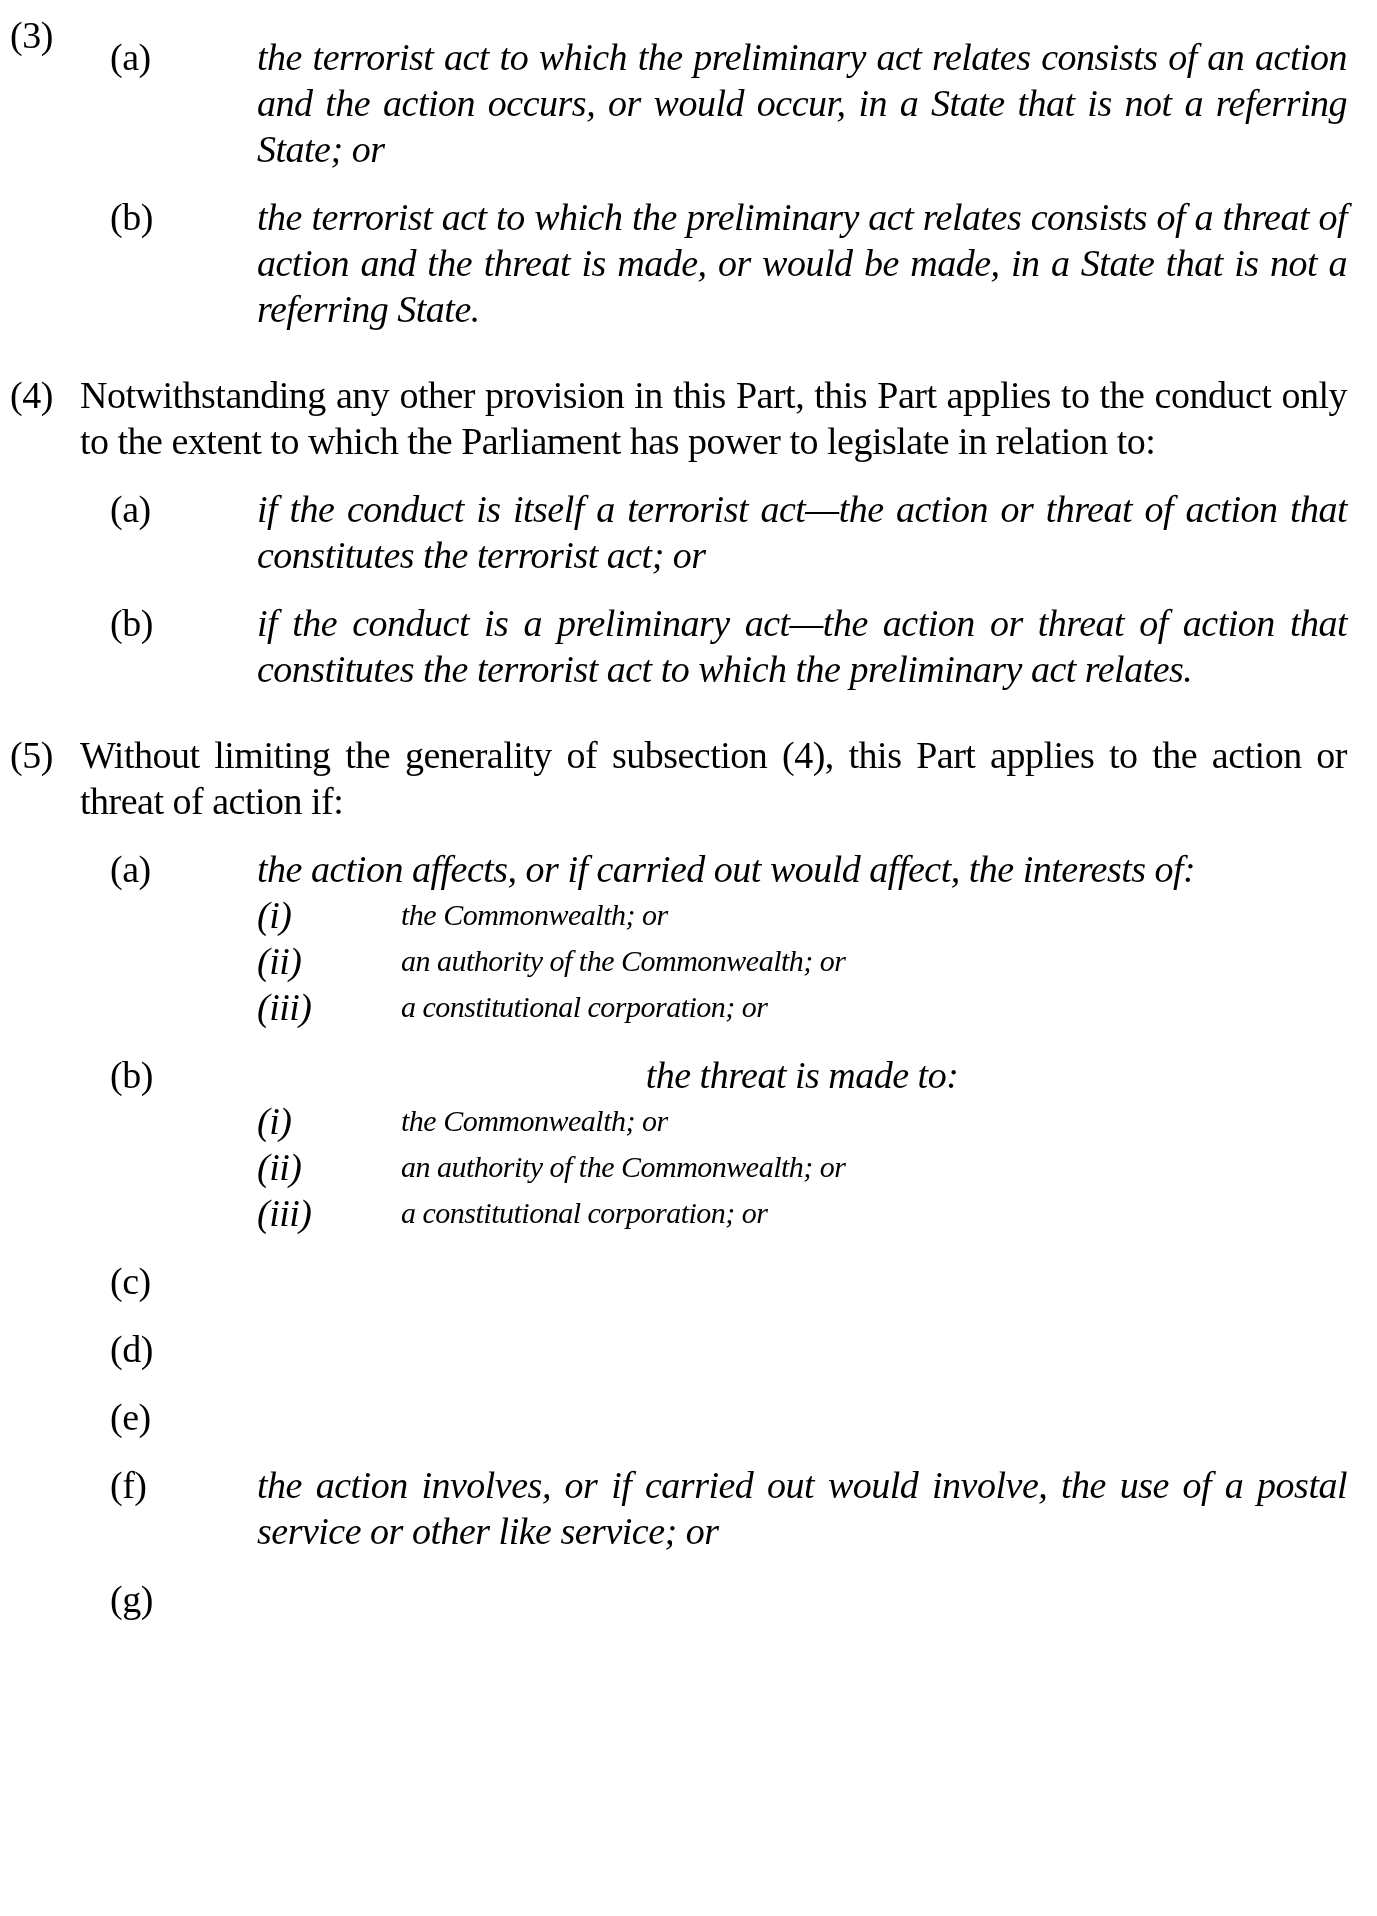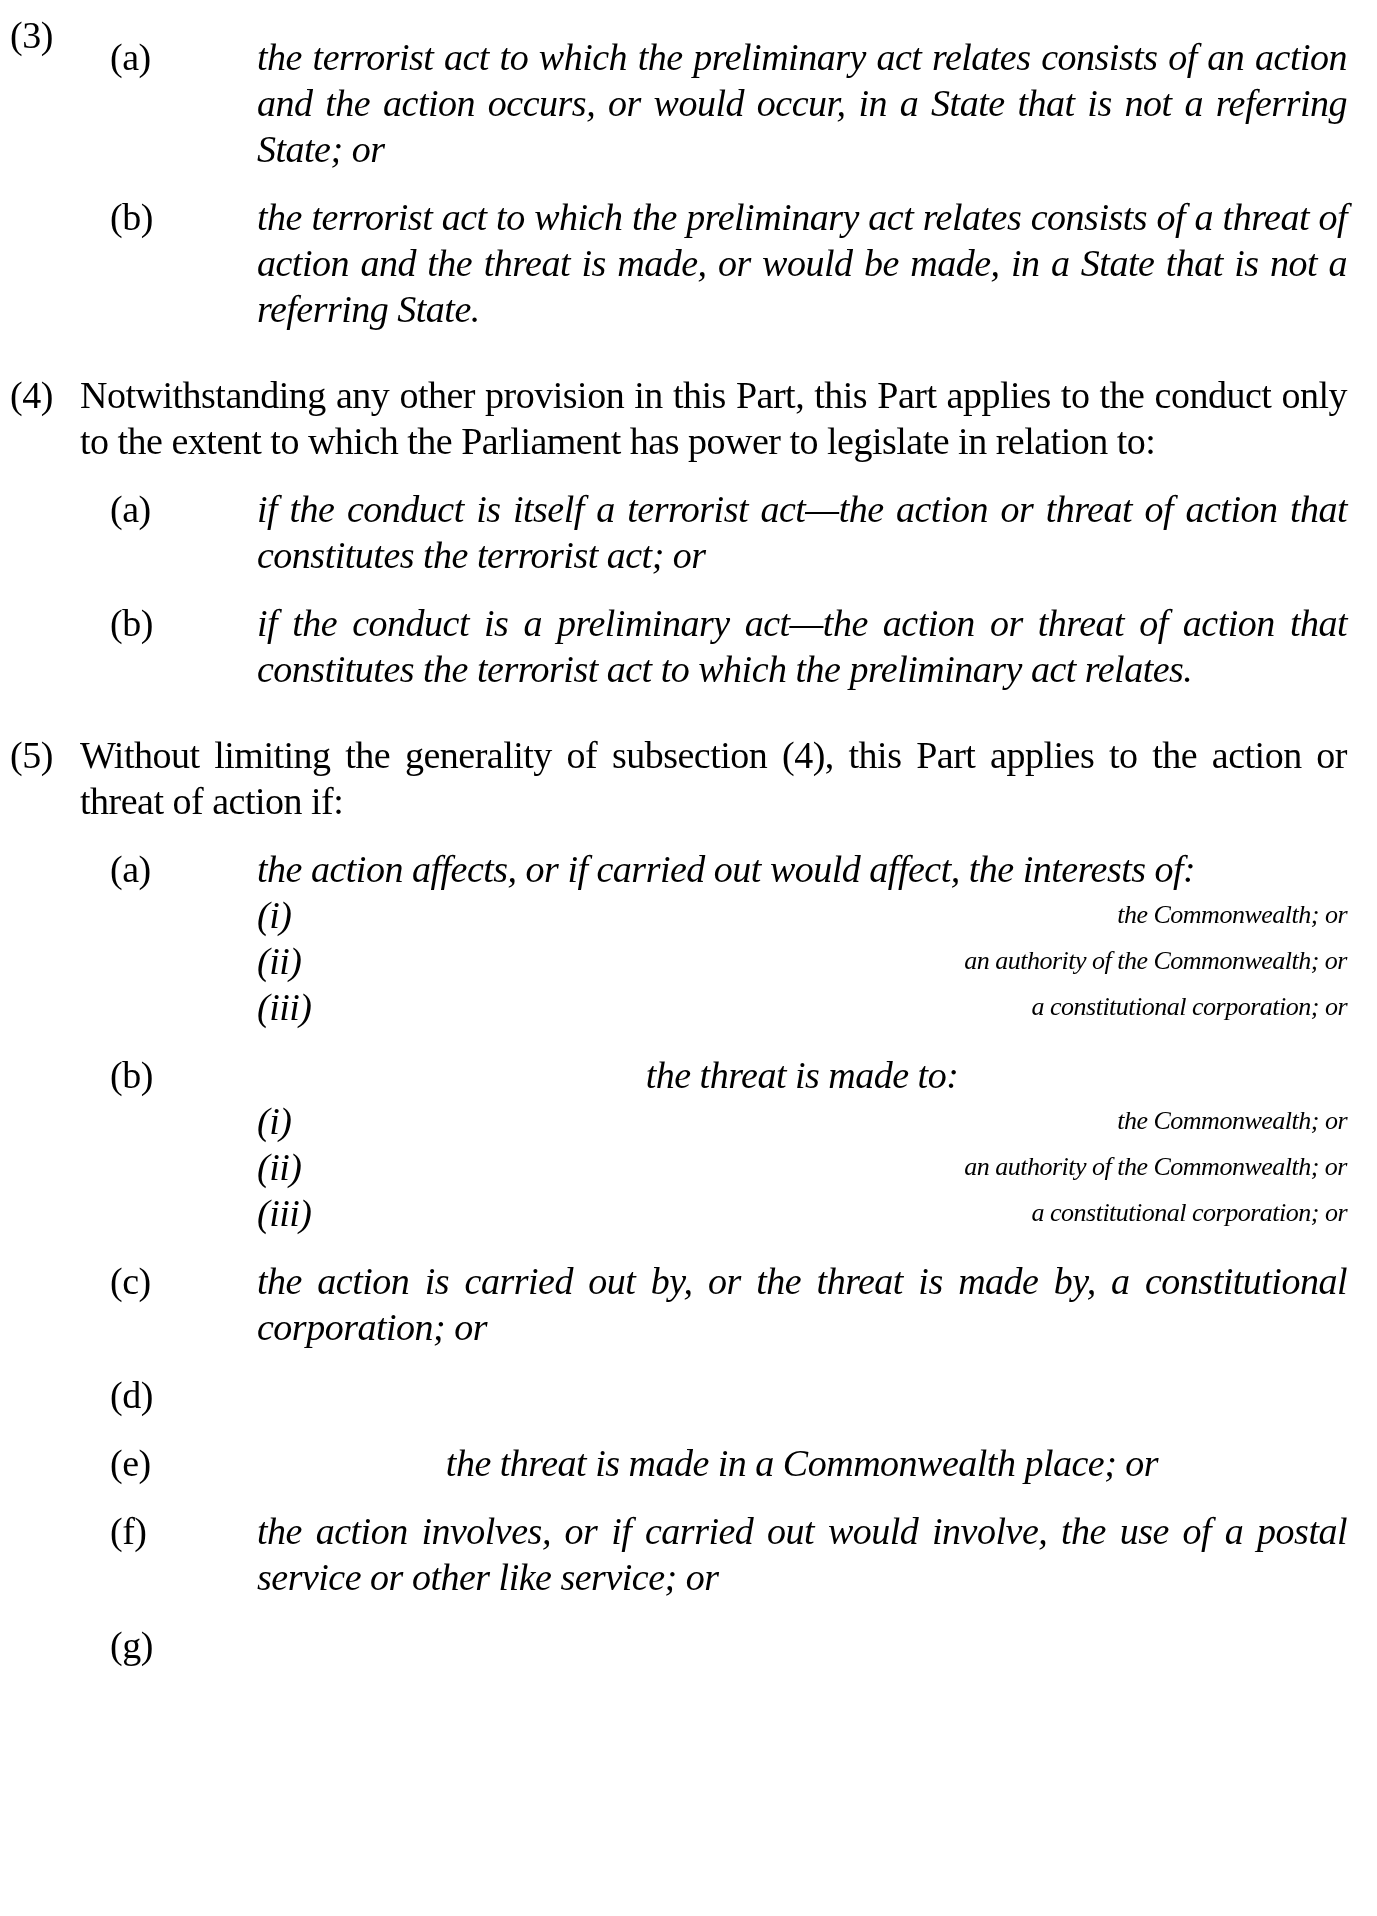--- a/index.html
+++ b/index.html
@@ -51,24 +51,24 @@
   .subpara { display: flex; }
   .sp-numeral {
     width: 144px;
     flex: 0 0 144px;
     font-size: 38px;
     line-height: 46px;
     letter-spacing: -0.5px;
   }
   .sp-text {
     flex: 1 1 auto;
-    font-size: 26px;
+    font-size: 30px;
     line-height: 46px;
     letter-spacing: -0.5px;
-    text-align: right;
+    text-align: left;
   }
 </style>
 </head>
 <body>
 
 <div class="page">
 
   <section class="subsection">
     <div class="ss-num">(3)</div>
     <div class="ss-content">
@@ -144,34 +144,28 @@
           </div>
           <div class="subpara">
             <div class="sp-numeral">(iii)</div>
             <div class="sp-text">a constitutional corporation; or</div>
           </div>
         </div>
       </div>
 
       <div class="para">
         <div class="p-letter">(c)</div>
-        <div class="p-body">
-          <p class="p-text">the action is carried out by, or the threat is made by, a constitutional corporation; or</p>
-        </div>
       </div>
 
       <div class="para">
         <div class="p-letter">(d)</div>
       </div>
 
       <div class="para">
         <div class="p-letter">(e)</div>
-        <div class="p-body">
-          <p class="p-text short">the threat is made in a Commonwealth place; or</p>
-        </div>
       </div>
 
       <div class="para">
         <div class="p-letter">(f)</div>
         <div class="p-body">
           <p class="p-text">the action involves, or if carried out would involve, the use of a postal service or other like service; or</p>
         </div>
       </div>
 
       <div class="para">

